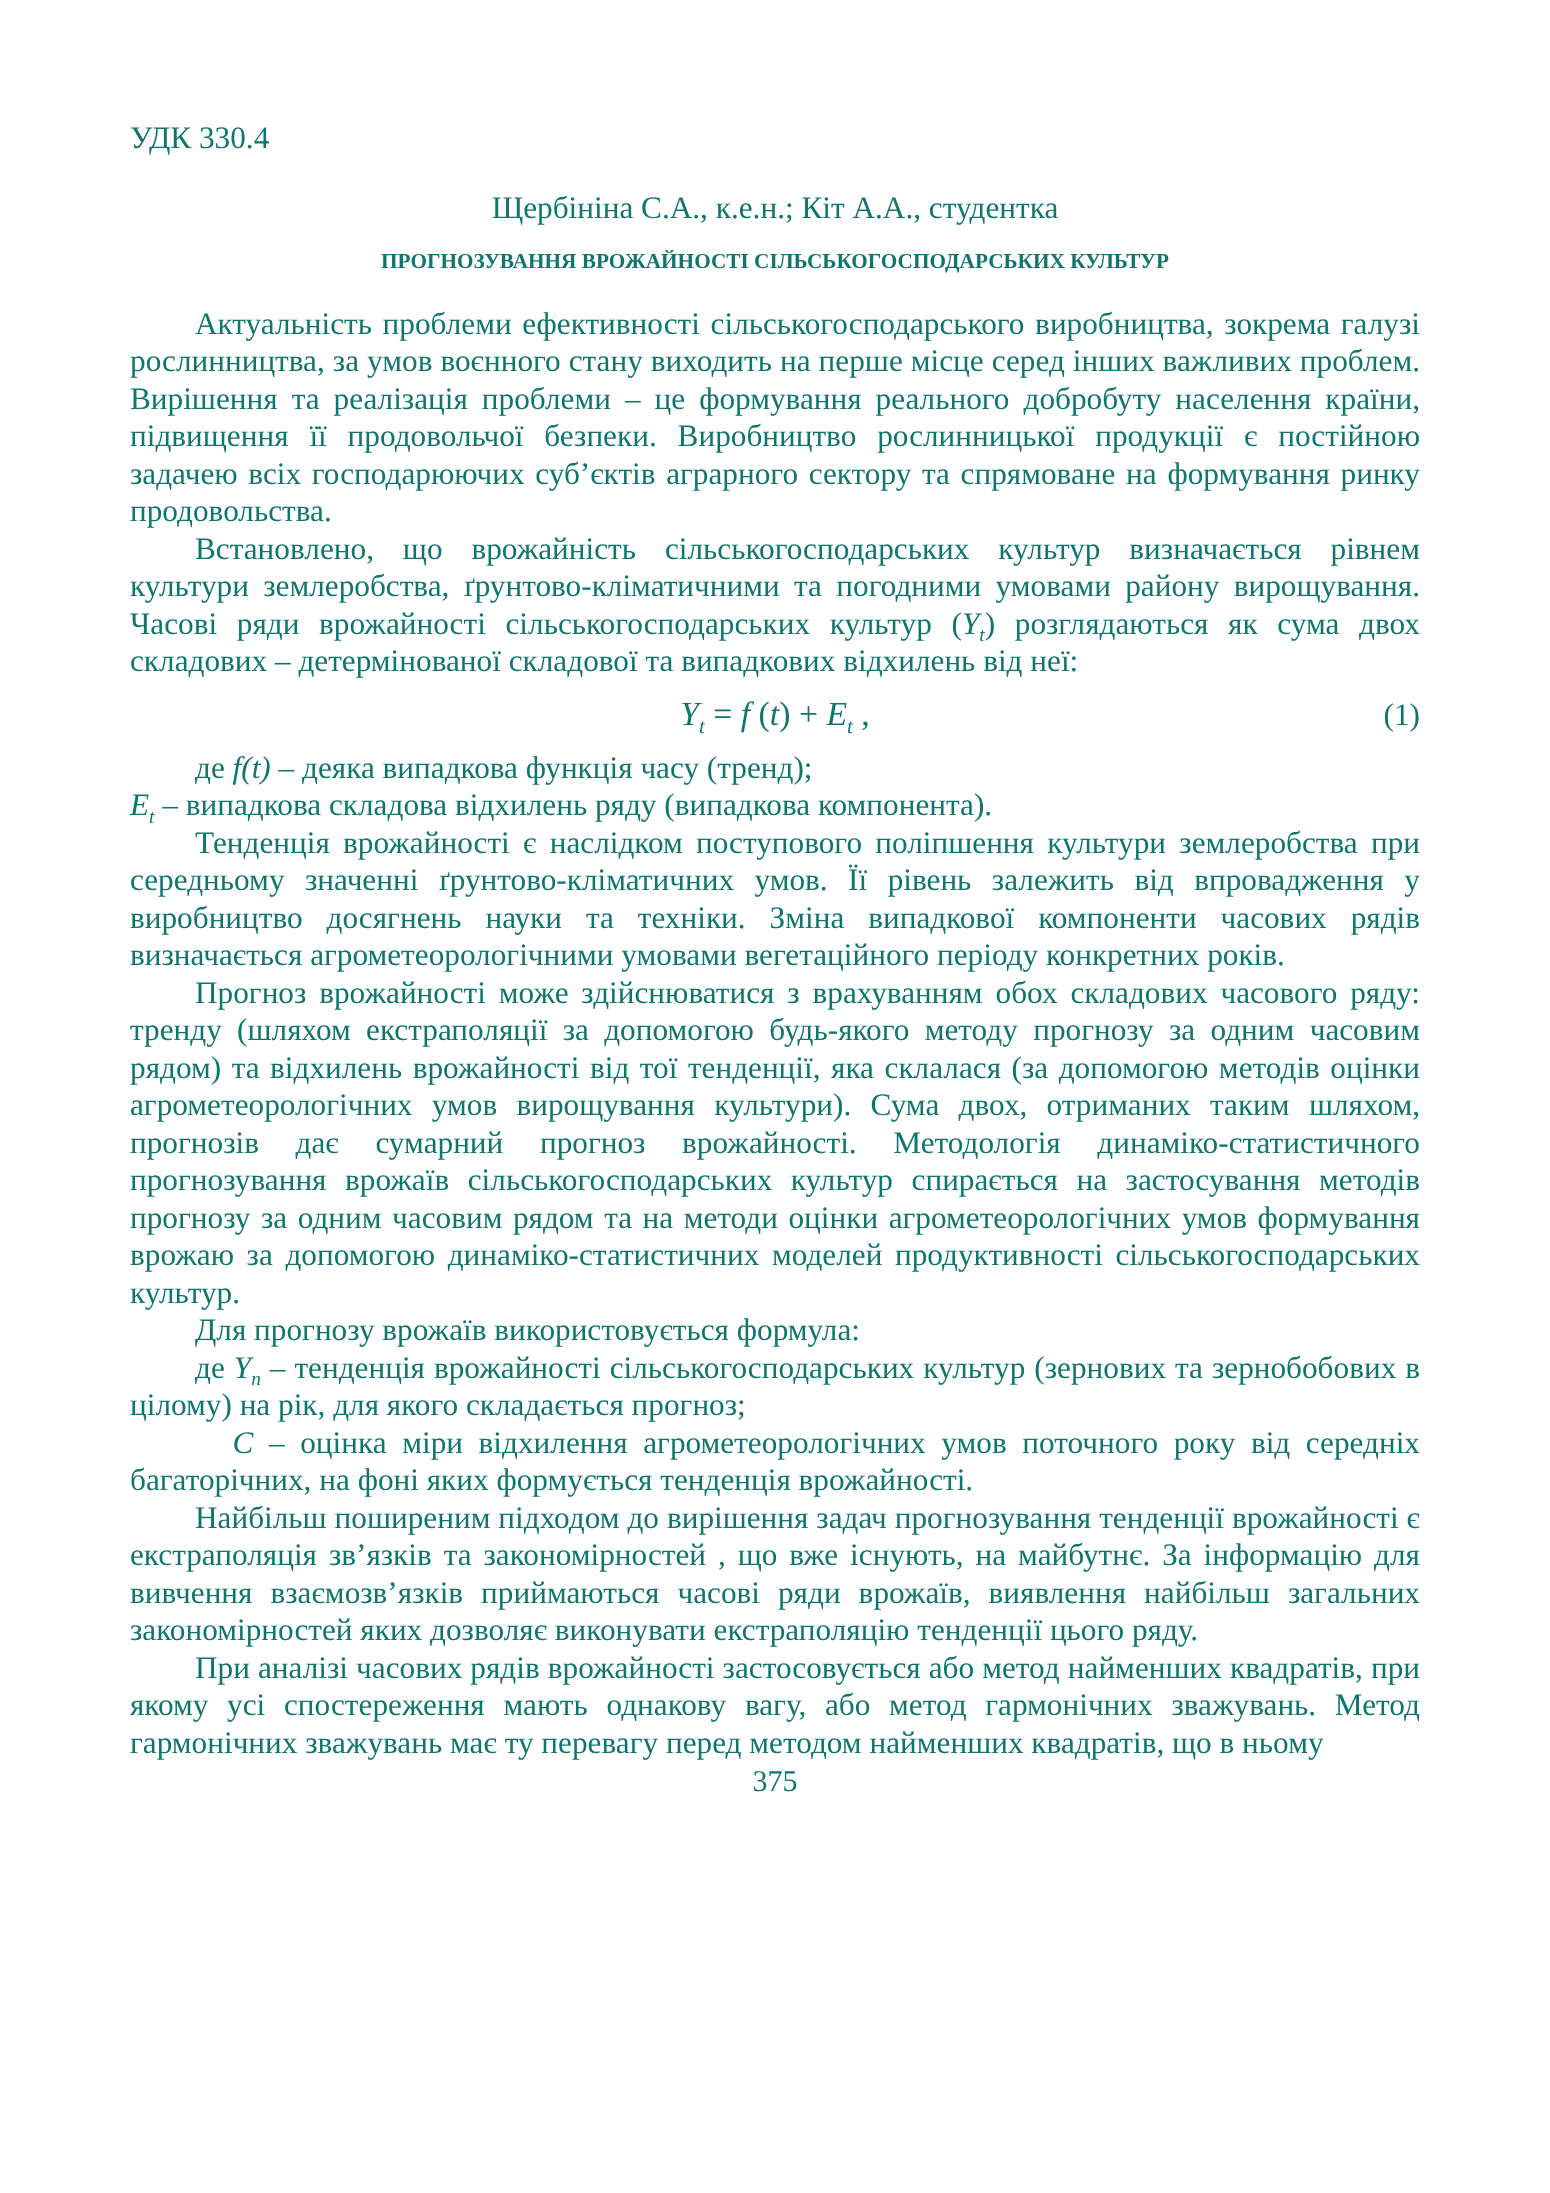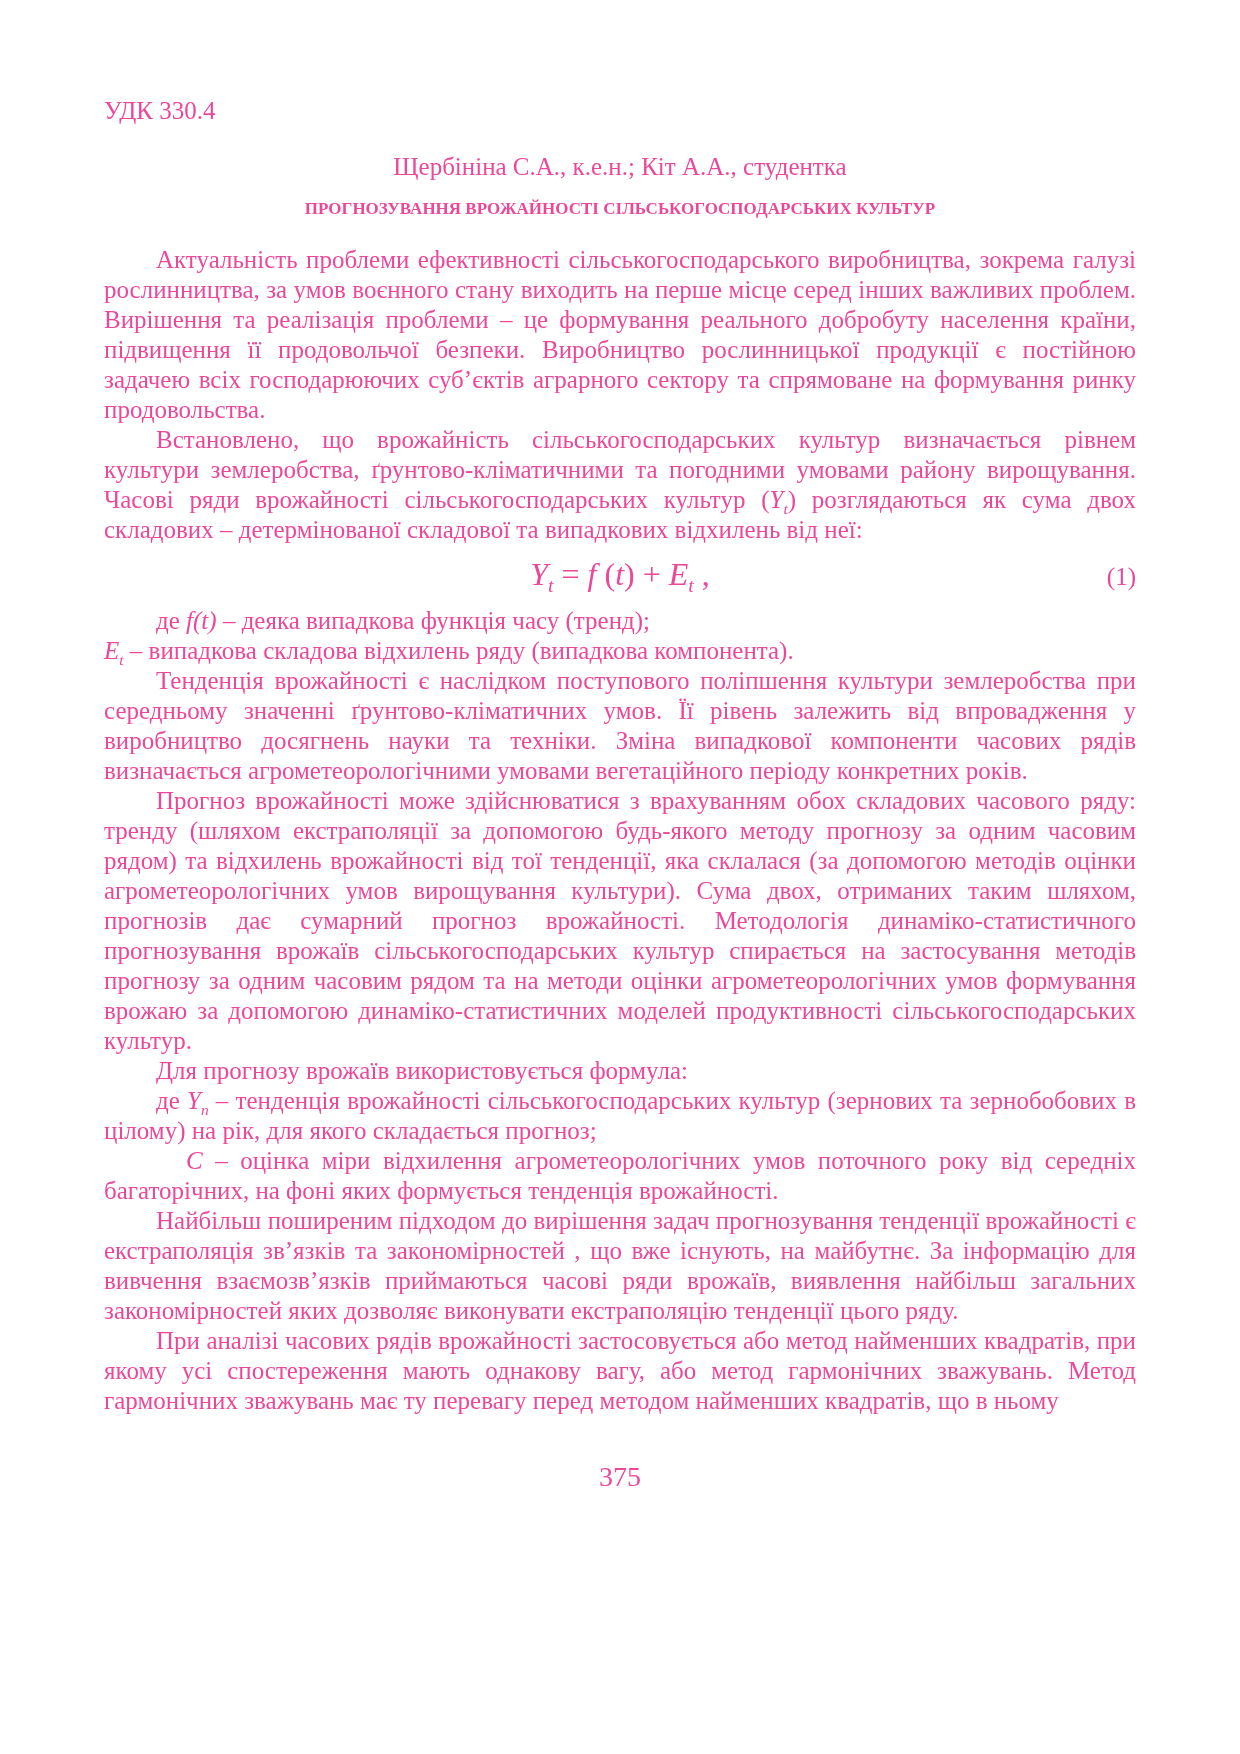--- a/index.html
+++ b/index.html
@@ -6,21 +6,21 @@
     margin: 0;
     padding: 0;
     background: #ffffff;
   }
   .page {
     position: relative;
     width: 1240px;
     height: 1754px;
     margin: 0 auto;
     background: #ffffff;
-    color: #ec4899;
+    color: #0f766e;
     font-family: "Liberation Serif", "DejaVu Serif", serif;
     font-size: 25px;
     line-height: 1.2;
     box-sizing: border-box;
     padding: 96px 104px 0 104px;
     overflow: hidden;
   }
   .udk {
     text-align: left;
     margin-bottom: 26px;
@@ -47,33 +47,33 @@
     font-size: 0.62em;
     line-height: 0;
   }
   .formula-row {
     display: grid;
     grid-template-columns: 1fr auto 1fr;
     align-items: baseline;
     margin: 10px 0 12px 0;
   }
   .formula {
-    font-size: 32px;
+    font-size: 27px;
     white-space: nowrap;
   }
   .formula-number {
     text-align: right;
   }
   .page-number {
     position: absolute;
     left: 0;
     right: 0;
-    top: 1460px;
+    top: 1412px;
     text-align: center;
-    font-size: 28px;
+    font-size: 24px;
   }
 </style>
 </head>
 <body>
 
 <div class="page">
 
   <div class="udk">УДК 330.4</div>
 
   <div class="authors">Щербініна С.А., к.е.н.; Кіт А.А., студентка</div>

